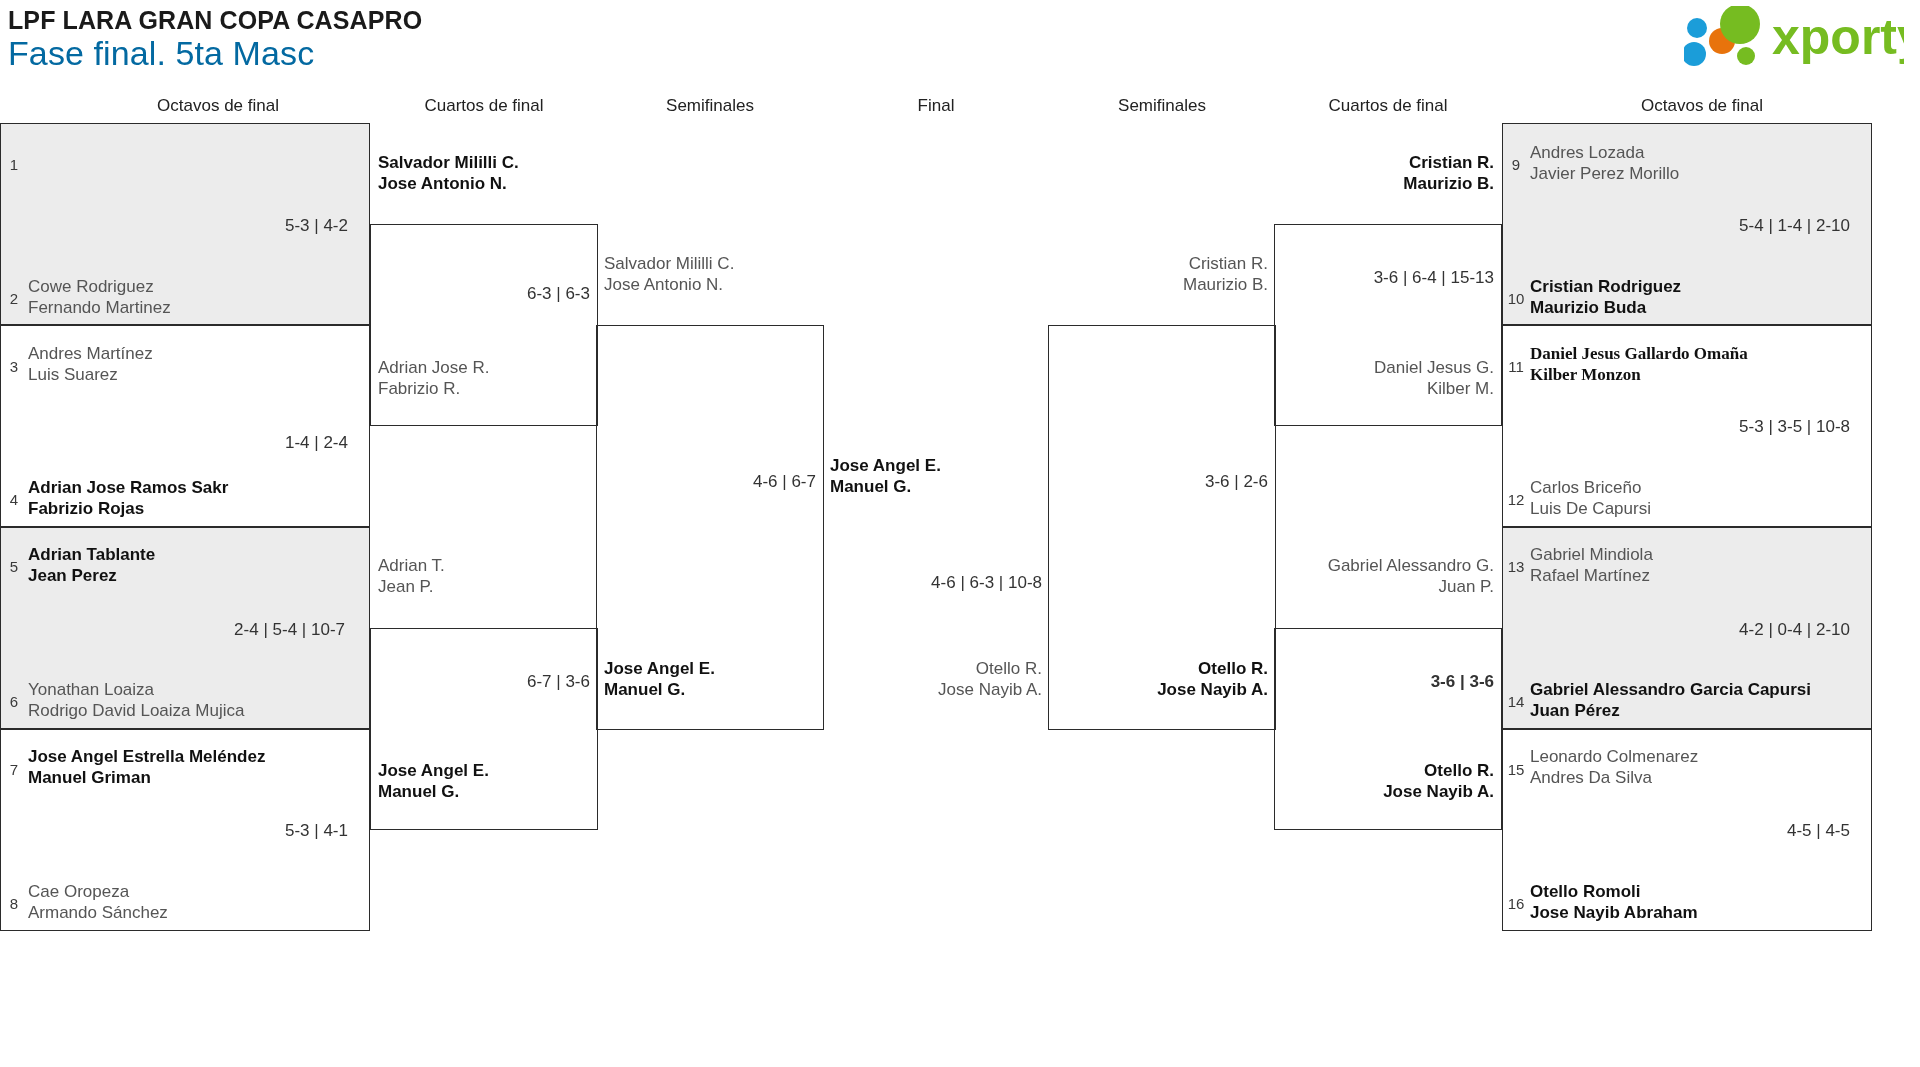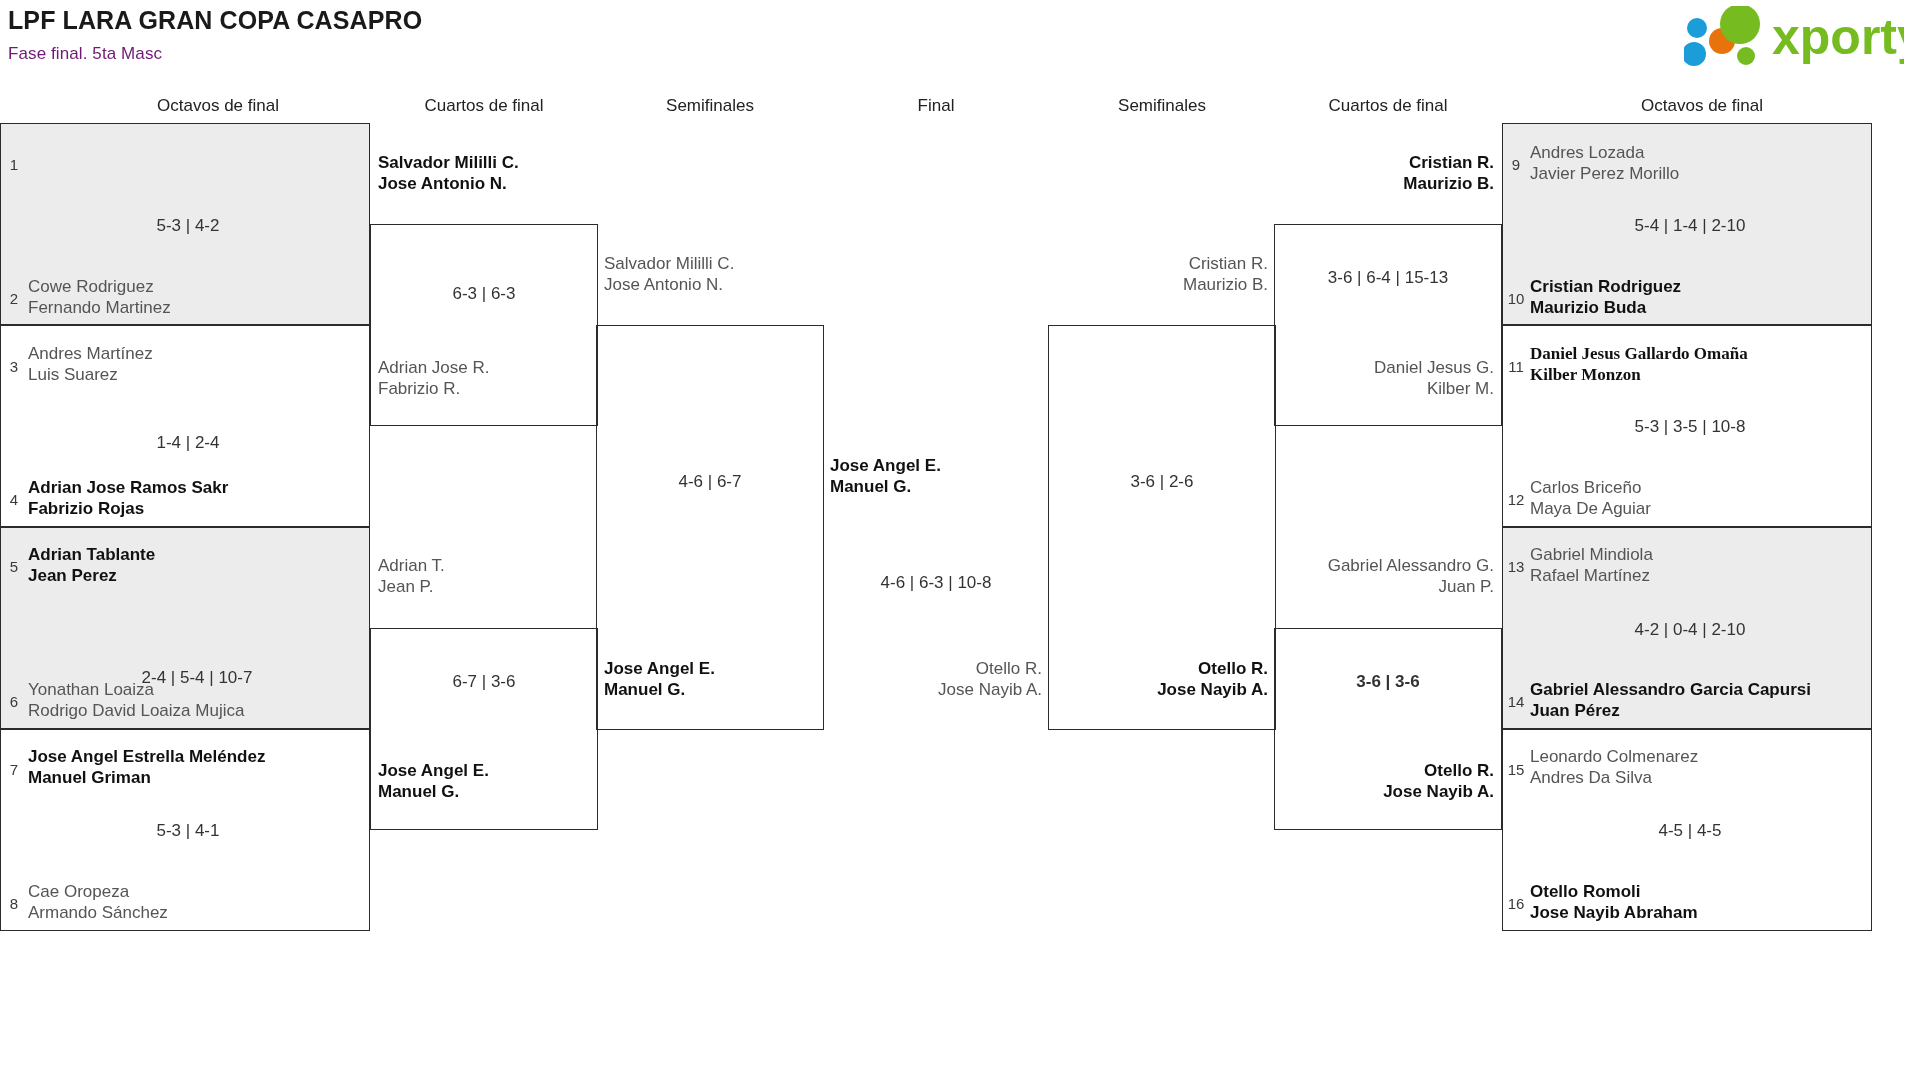--- a/index.html
+++ b/index.html
@@ -11,21 +11,21 @@
   }
   #root { position: relative; width: 1920px; height: 1067px; }
 
   
   .title-block { position:absolute; left: 8px; top: 4px; }
   .title-main {
     font-size: 25px; font-weight: 700; color:#1a1a1a; letter-spacing:.1px;
     line-height: 33px; white-space: nowrap;
   }
   .title-sub {
-    font-size: 17px; font-weight: 400; color:#701a75; letter-spacing:.1px;
+    font-size: 34px; font-weight: 400; color:#0369a1; letter-spacing:.1px;
     line-height: 33px; white-space: nowrap;
   }
 
   .logo { position:absolute; right: 16px; top: 6px; width: 220px; height: 60px; }
 
   
   .round-hd {
     position:absolute; text-align:center; font-size:17px; color:#222;
     font-weight:400; white-space:nowrap;
   }
@@ -43,21 +43,21 @@
     text-align:center;
   }
   .team {
     position:absolute; font-size:17px; line-height:21px; white-space:nowrap;
   }
   .team.win  { color:#111; font-weight:700; }
   .team.lose { color:#555; font-weight:400; }
 
   .score {
     position:absolute; font-size:17px; color:#333; white-space:nowrap;
-    text-align:center;
+    text-align:right;
   }
 
   
   .frame { position:absolute; border:1px solid #2b2b2b; background:transparent; }
 
   .lbl { position:absolute; font-size:17px; line-height:21px; white-space:nowrap; }
   .lbl.win  { color:#111; font-weight:700; }
   .lbl.lose { color:#555; font-weight:400; }
   .lbl.r { text-align:right; }
 </style>
@@ -111,21 +111,21 @@
     <div>Adrian Jose Ramos Sakr</div>
     <div>Fabrizio Rojas</div>
   </div>
 
   <div class="mbox shaded" style="left:0px;top:527px;width:370px;height:202px;"></div>
   <div class="seed" style="left:4px;top:558px;">5</div>
   <div class="team win" style="left:28px;top:544px;">
     <div>Adrian Tablante</div>
     <div>Jean Perez</div>
   </div>
-  <div class="score" style="left:37px;top:620px;width:320px;margin-top:48px;">2-4 | 5-4 | 10-7</div>
+  <div class="score" style="left:25px;top:620px;width:320px;">2-4 | 5-4 | 10-7</div>
   <div class="seed" style="left:4px;top:693px;">6</div>
   <div class="team lose" style="left:28px;top:679px;">
     <div>Yonathan Loaiza</div>
     <div>Rodrigo David Loaiza Mujica</div>
   </div>
 
   <div class="mbox plain" style="left:0px;top:729px;width:370px;height:202px;"></div>
   <div class="seed" style="left:4px;top:761px;">7</div>
   <div class="team win" style="left:28px;top:746px;">
     <div>Jose Angel Estrella Meléndez</div>
@@ -230,21 +230,21 @@
   <div class="mbox plain" style="left:1502px;top:325px;width:370px;height:202px;"></div>
   <div class="seed" style="left:1506px;top:358px;">11</div>
   <div class="team win" style="left:1530px;top:343px;font-family:Liberation Serif, serif;">
     <div>Daniel Jesus Gallardo Omaña</div>
     <div>Kilber Monzon</div>
   </div>
   <div class="score" style="left:1530px;top:417px;width:320px;">5-3 | 3-5 | 10-8</div>
   <div class="seed" style="left:1506px;top:491px;">12</div>
   <div class="team lose" style="left:1530px;top:477px;">
     <div>Carlos Briceño</div>
-    <div>Maya De Aguiar</div>
+    <div>Luis De Capursi</div>
   </div>
 
   <div class="mbox shaded" style="left:1502px;top:527px;width:370px;height:202px;"></div>
   <div class="seed" style="left:1506px;top:558px;">13</div>
   <div class="team lose" style="left:1530px;top:544px;">
     <div>Gabriel Mindiola</div>
     <div>Rafael Martínez</div>
   </div>
   <div class="score" style="left:1530px;top:620px;width:320px;">4-2 | 0-4 | 2-10</div>
   <div class="seed" style="left:1506px;top:693px;">14</div>

